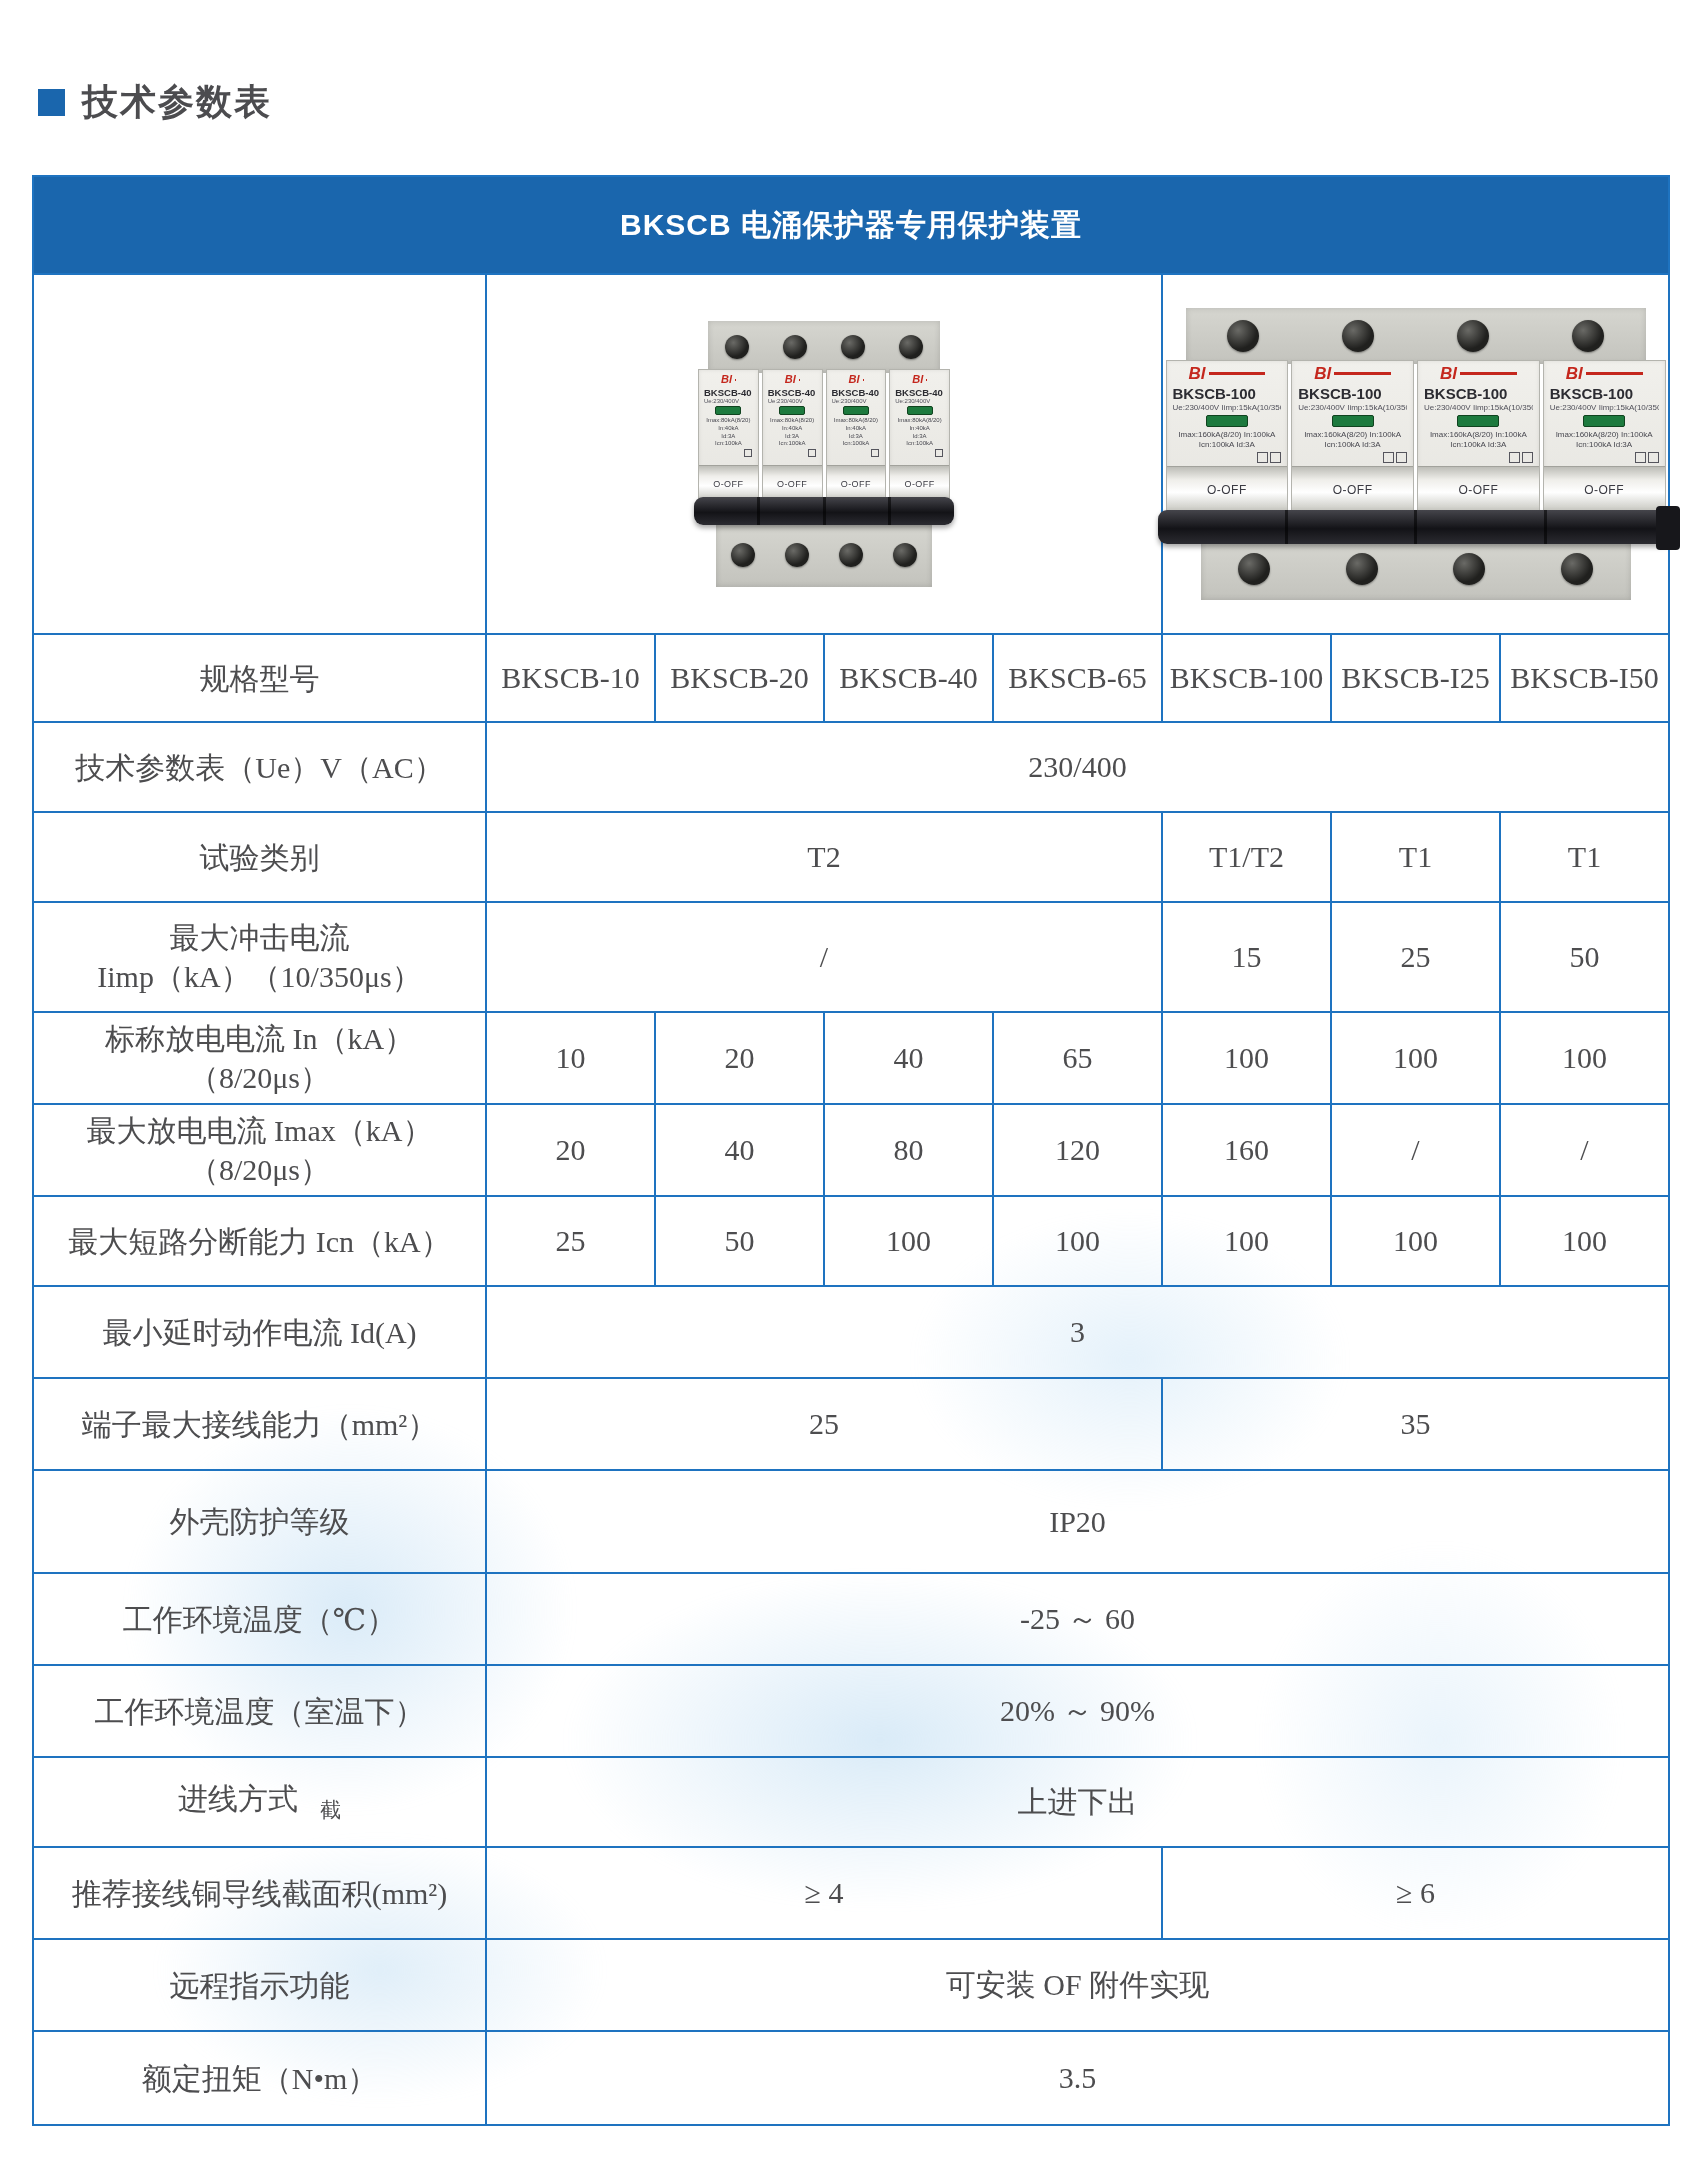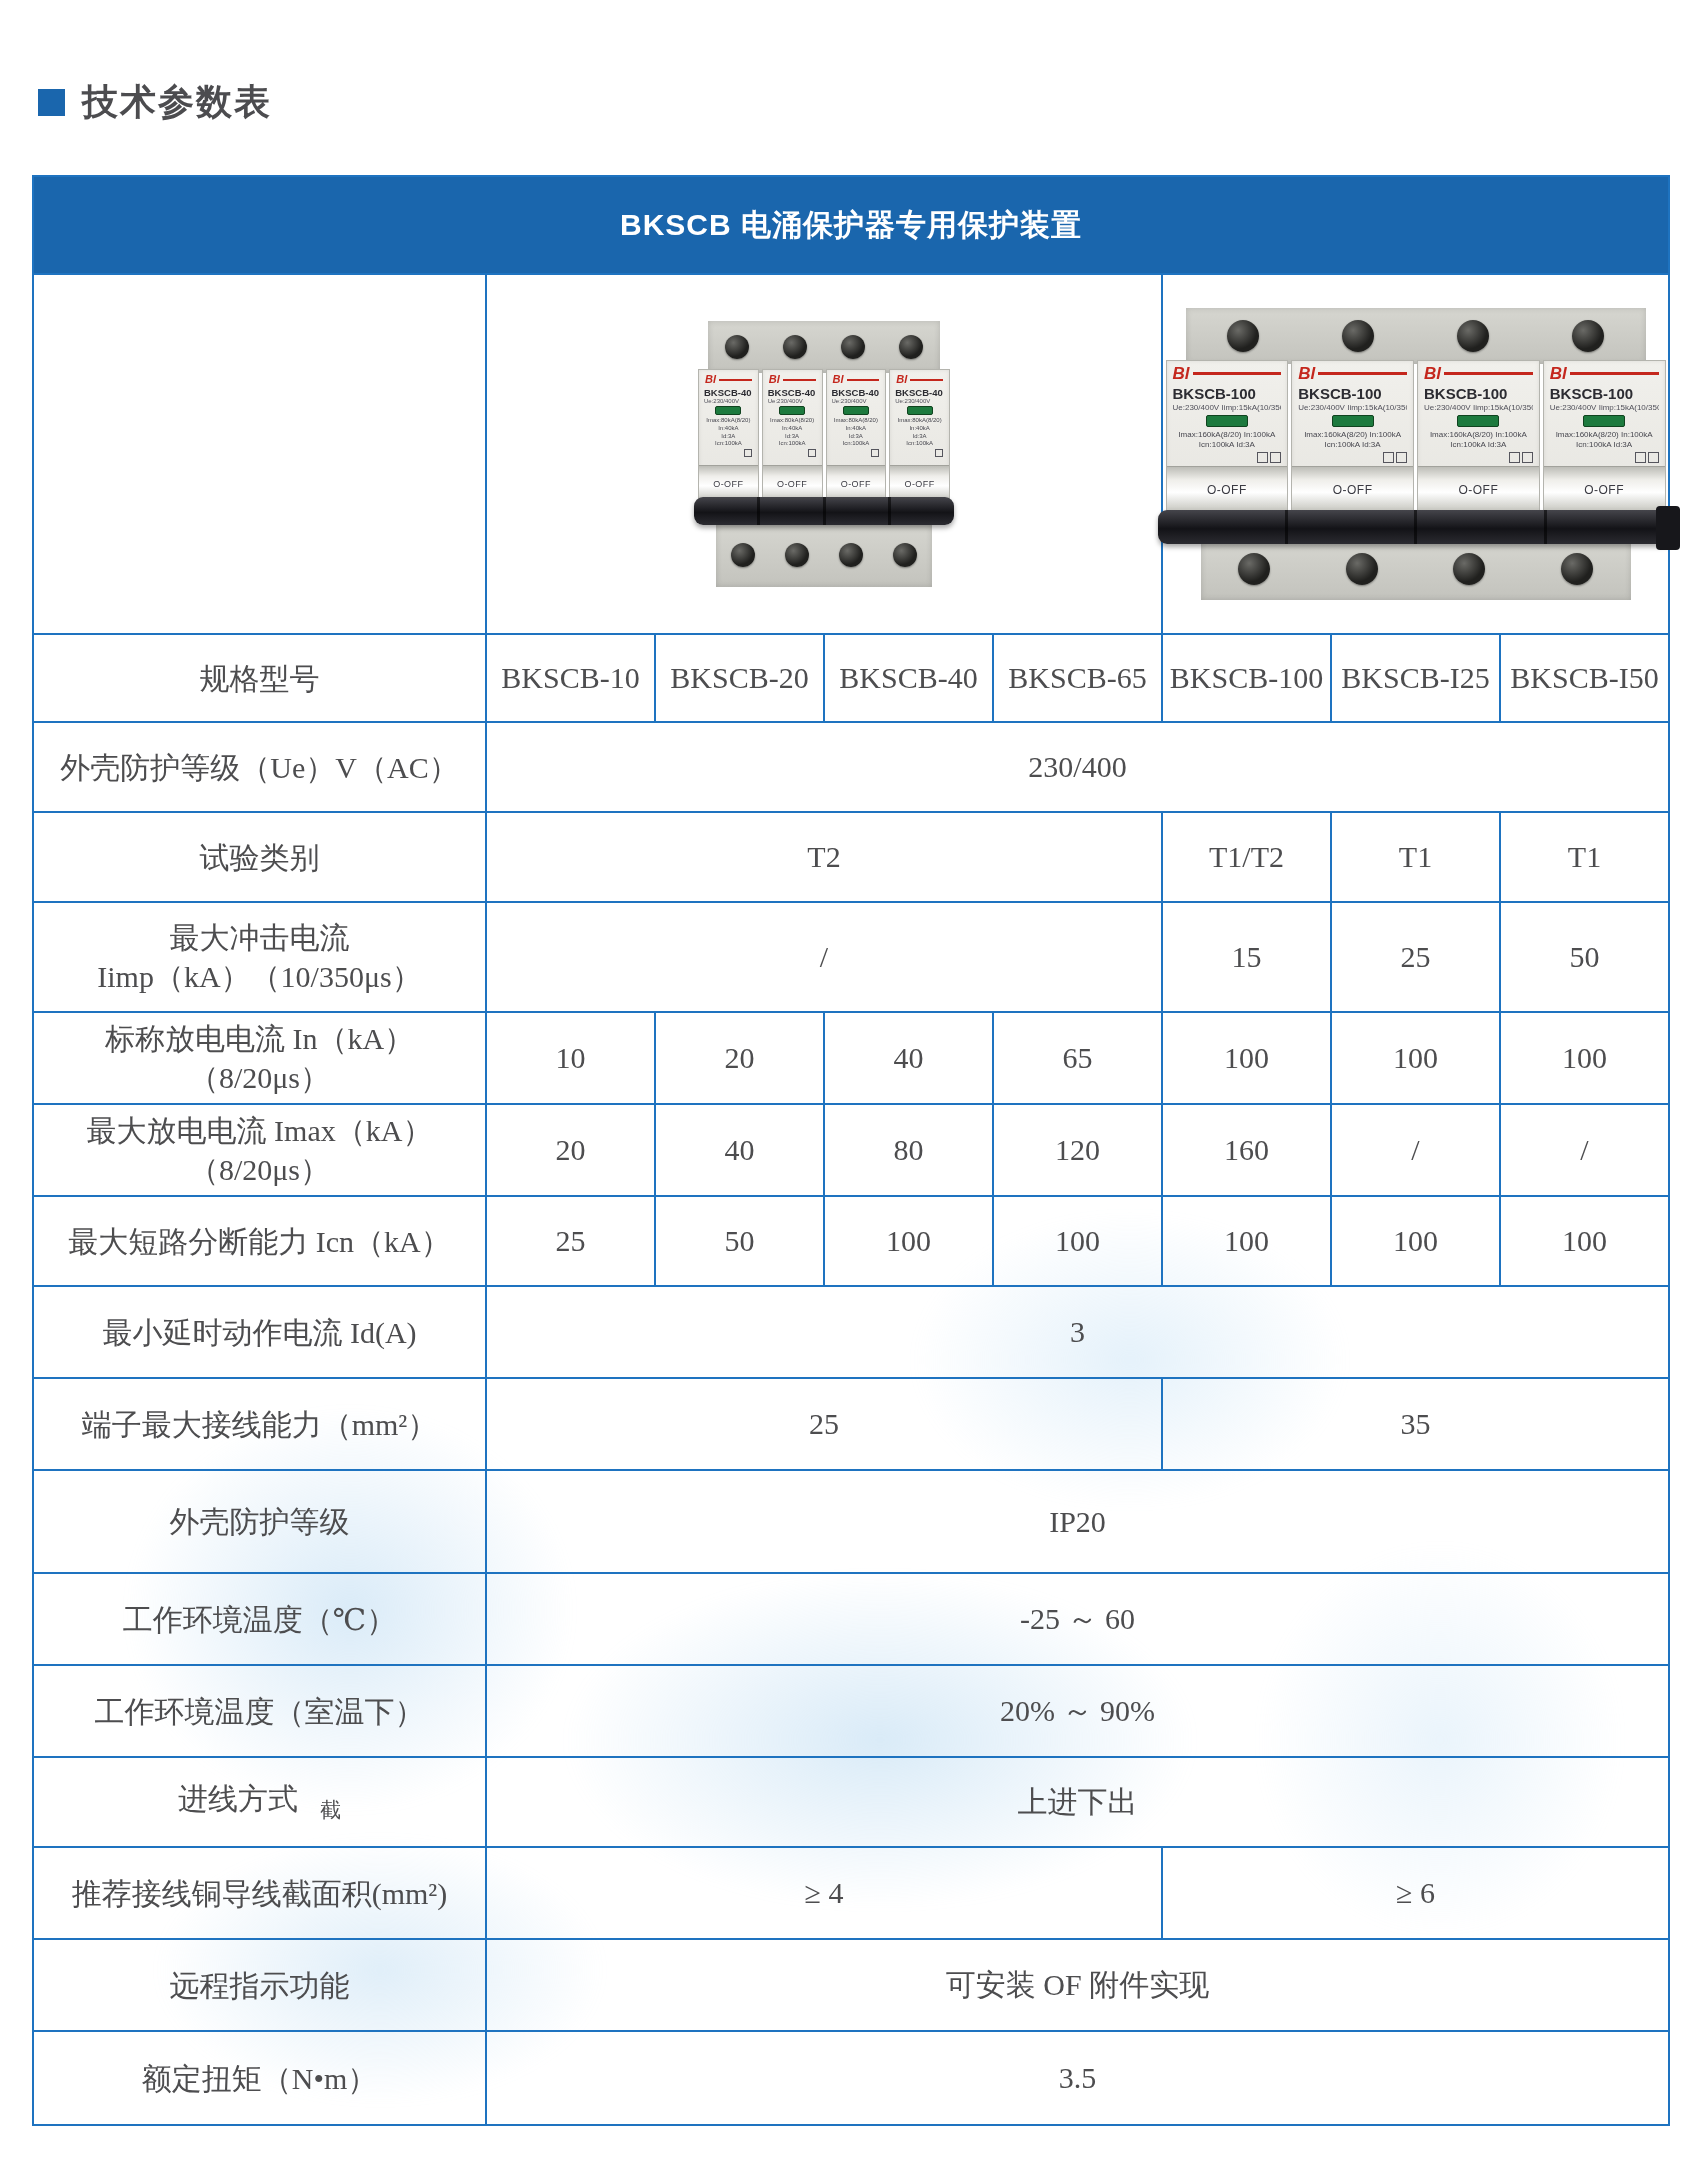--- a/index.html
+++ b/index.html
@@ -59,21 +59,21 @@
          box-shadow:0 1px 2px rgba(0,0,0,.4);}
   .sm .screw{width:24px;height:24px;}
   .lg .screw{width:32px;height:32px;}
 
   .b-poles{position:absolute;left:0;right:0;display:flex;gap:3px;z-index:2;}
   .sm .b-poles{top:48px;height:134px;}
   .lg .b-poles{top:52px;height:154px;}
   .pole{flex:1;background:linear-gradient(#f1f0ec,#e6e5e0);border:1px solid #b4b4ae;
         position:relative;overflow:hidden;box-shadow:inset 0 0 4px rgba(0,0,0,.08);}
 
-  .logo-row{display:flex;align-items:center;margin:4px 6px 0;}
+  .logo-row{display:flex;align-items:center;margin:4px 22px 0;}
   .logo-bl{color:#c4271d;font-weight:bold;font-style:italic;line-height:1;}
   .sm .logo-bl{font-size:11px;}
   .lg .logo-bl{font-size:17px;}
   .logo-line{flex:1;background:#c4271d;margin-left:3px;}
   .sm .logo-line{height:2px;}
   .lg .logo-line{height:3px;}
 
   .model{font-weight:bold;color:#2c2c32;text-align:left;}
   .sm .model{font-size:9.5px;margin:2px 5px 0;}
   .lg .model{font-size:15px;margin:3px 6px 0;}
@@ -350,21 +350,21 @@
           <td class="value-cell" colspan="1">BKSCB-10</td>
           <td class="value-cell" colspan="1">BKSCB-20</td>
           <td class="value-cell" colspan="1">BKSCB-40</td>
           <td class="value-cell" colspan="1">BKSCB-65</td>
           <td class="value-cell" colspan="1">BKSCB-100</td>
           <td class="value-cell" colspan="1">BKSCB-I25</td>
           <td class="value-cell" colspan="1">BKSCB-I50</td>
         </tr>
         <tr style="height: 90px;">
           <td class="label-cell">
-            <div>外壳防护等级（Ue）V（AC）</div>
+            <div>技术参数表（Ue）V（AC）</div>
           </td>
           <td class="value-cell" colspan="7">230/400</td>
         </tr>
         <tr style="height: 90px; margin-top: 48px;">
           <td class="label-cell">
             <div>试验类别</div>
           </td>
           <td class="value-cell" colspan="4">T2</td>
           <td class="value-cell" colspan="1">T1/T2</td>
           <td class="value-cell" colspan="1">T1</td>

